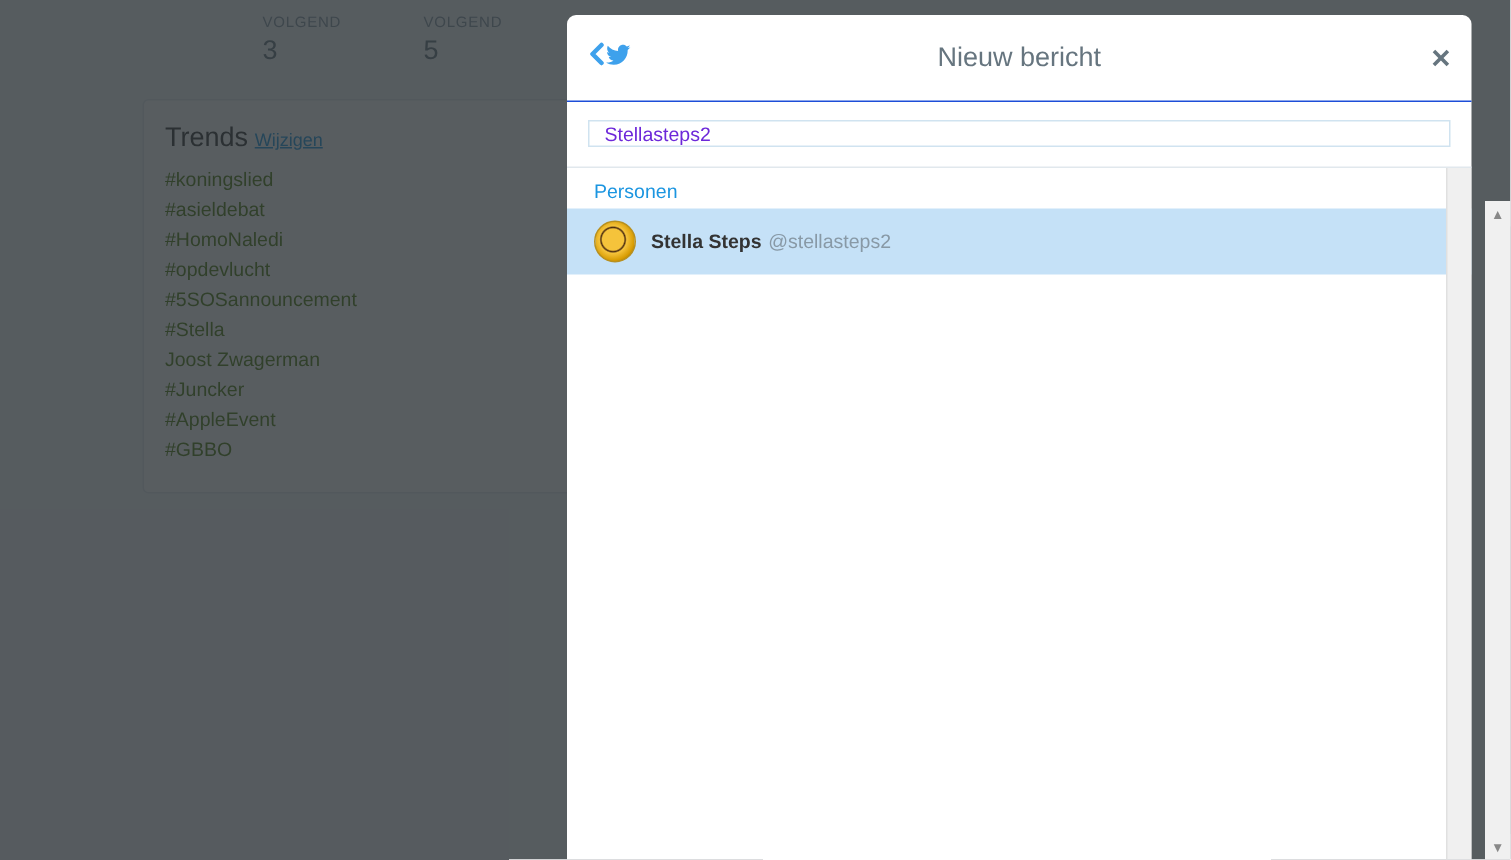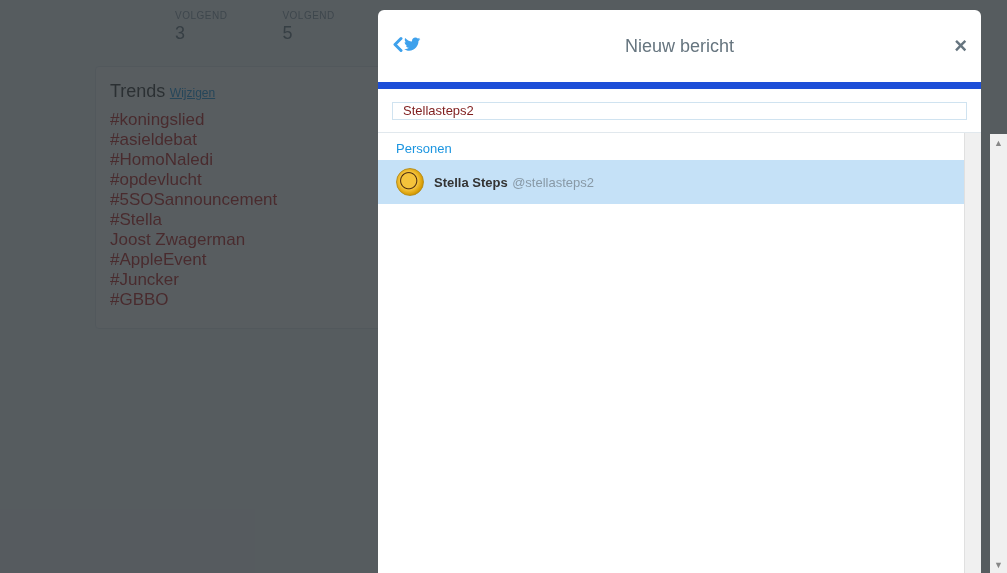--- a/index.html
+++ b/index.html
@@ -66,22 +66,22 @@
       color: #1b95e0;
       font-size: 12px;
       margin-left: 0;
       cursor: pointer;
       text-decoration: underline;
     }
     .trend-list {
       margin-top: 8px;
     }
     .trend-item {
-      color: #b91c1c;
-      font-size: 17px;
+      color: #4d7c0f;
+      font-size: 13px;
       line-height: 20px;
       cursor: pointer;
     }
     
     .dim {
       position: absolute;
       inset: 0;
       background: rgba(41, 47, 51, 0.78);
     }
     
@@ -91,22 +91,22 @@
       left: 378px;
       right: 26px;
       bottom: 0;
       background: #fff;
       border-radius: 6px 6px 0 0;
       display: flex;
       flex-direction: column;
     }
     .modal-header {
       position: relative;
-      height: 79px;
-      border-bottom: 7px solid #1d4ed8;
+      height: 58px;
+      border-bottom: 1px solid #1d4ed8;
       display: flex;
       align-items: center;
       justify-content: center;
     }
     .modal-back {
       position: absolute;
       left: 14px;
       top: 50%;
       transform: translateY(-50%);
       color: #3ea1ec;
@@ -134,21 +134,21 @@
       padding: 12px 14px;
       border-bottom: 1px solid #e1e8ed;
     }
     .search-input {
       width: 100%;
       height: 18px;
       border: 1px solid #d0e3f0;
       background: #fff;
       padding: 0 10px;
       font-size: 13px;
-      color: #7f1d1d;
+      color: #6d28d9;
       outline: none;
     }
     .results {
       flex: 1;
       position: relative;
       overflow-y: auto;
     }
     .results-scroll-indicator{
       position:absolute;
       right:0;
@@ -234,22 +234,22 @@
     <span class="trends-title">Trends</span>
     <span class="trends-change">Wijzigen</span>
     <div class="trend-list">
       <div class="trend-item">#koningslied</div>
       <div class="trend-item">#asieldebat</div>
       <div class="trend-item">#HomoNaledi</div>
       <div class="trend-item">#opdevlucht</div>
       <div class="trend-item">#5SOSannouncement</div>
       <div class="trend-item">#Stella</div>
       <div class="trend-item">Joost Zwagerman</div>
+      <div class="trend-item">#Juncker</div>
       <div class="trend-item">#AppleEvent</div>
-      <div class="trend-item">#Juncker</div>
       <div class="trend-item">#GBBO</div>
     </div>
   </div>
 </div>
 
 <div class="dim"></div>
 
 <div class="modal">
   <div class="modal-header">
     <div class="modal-back">

